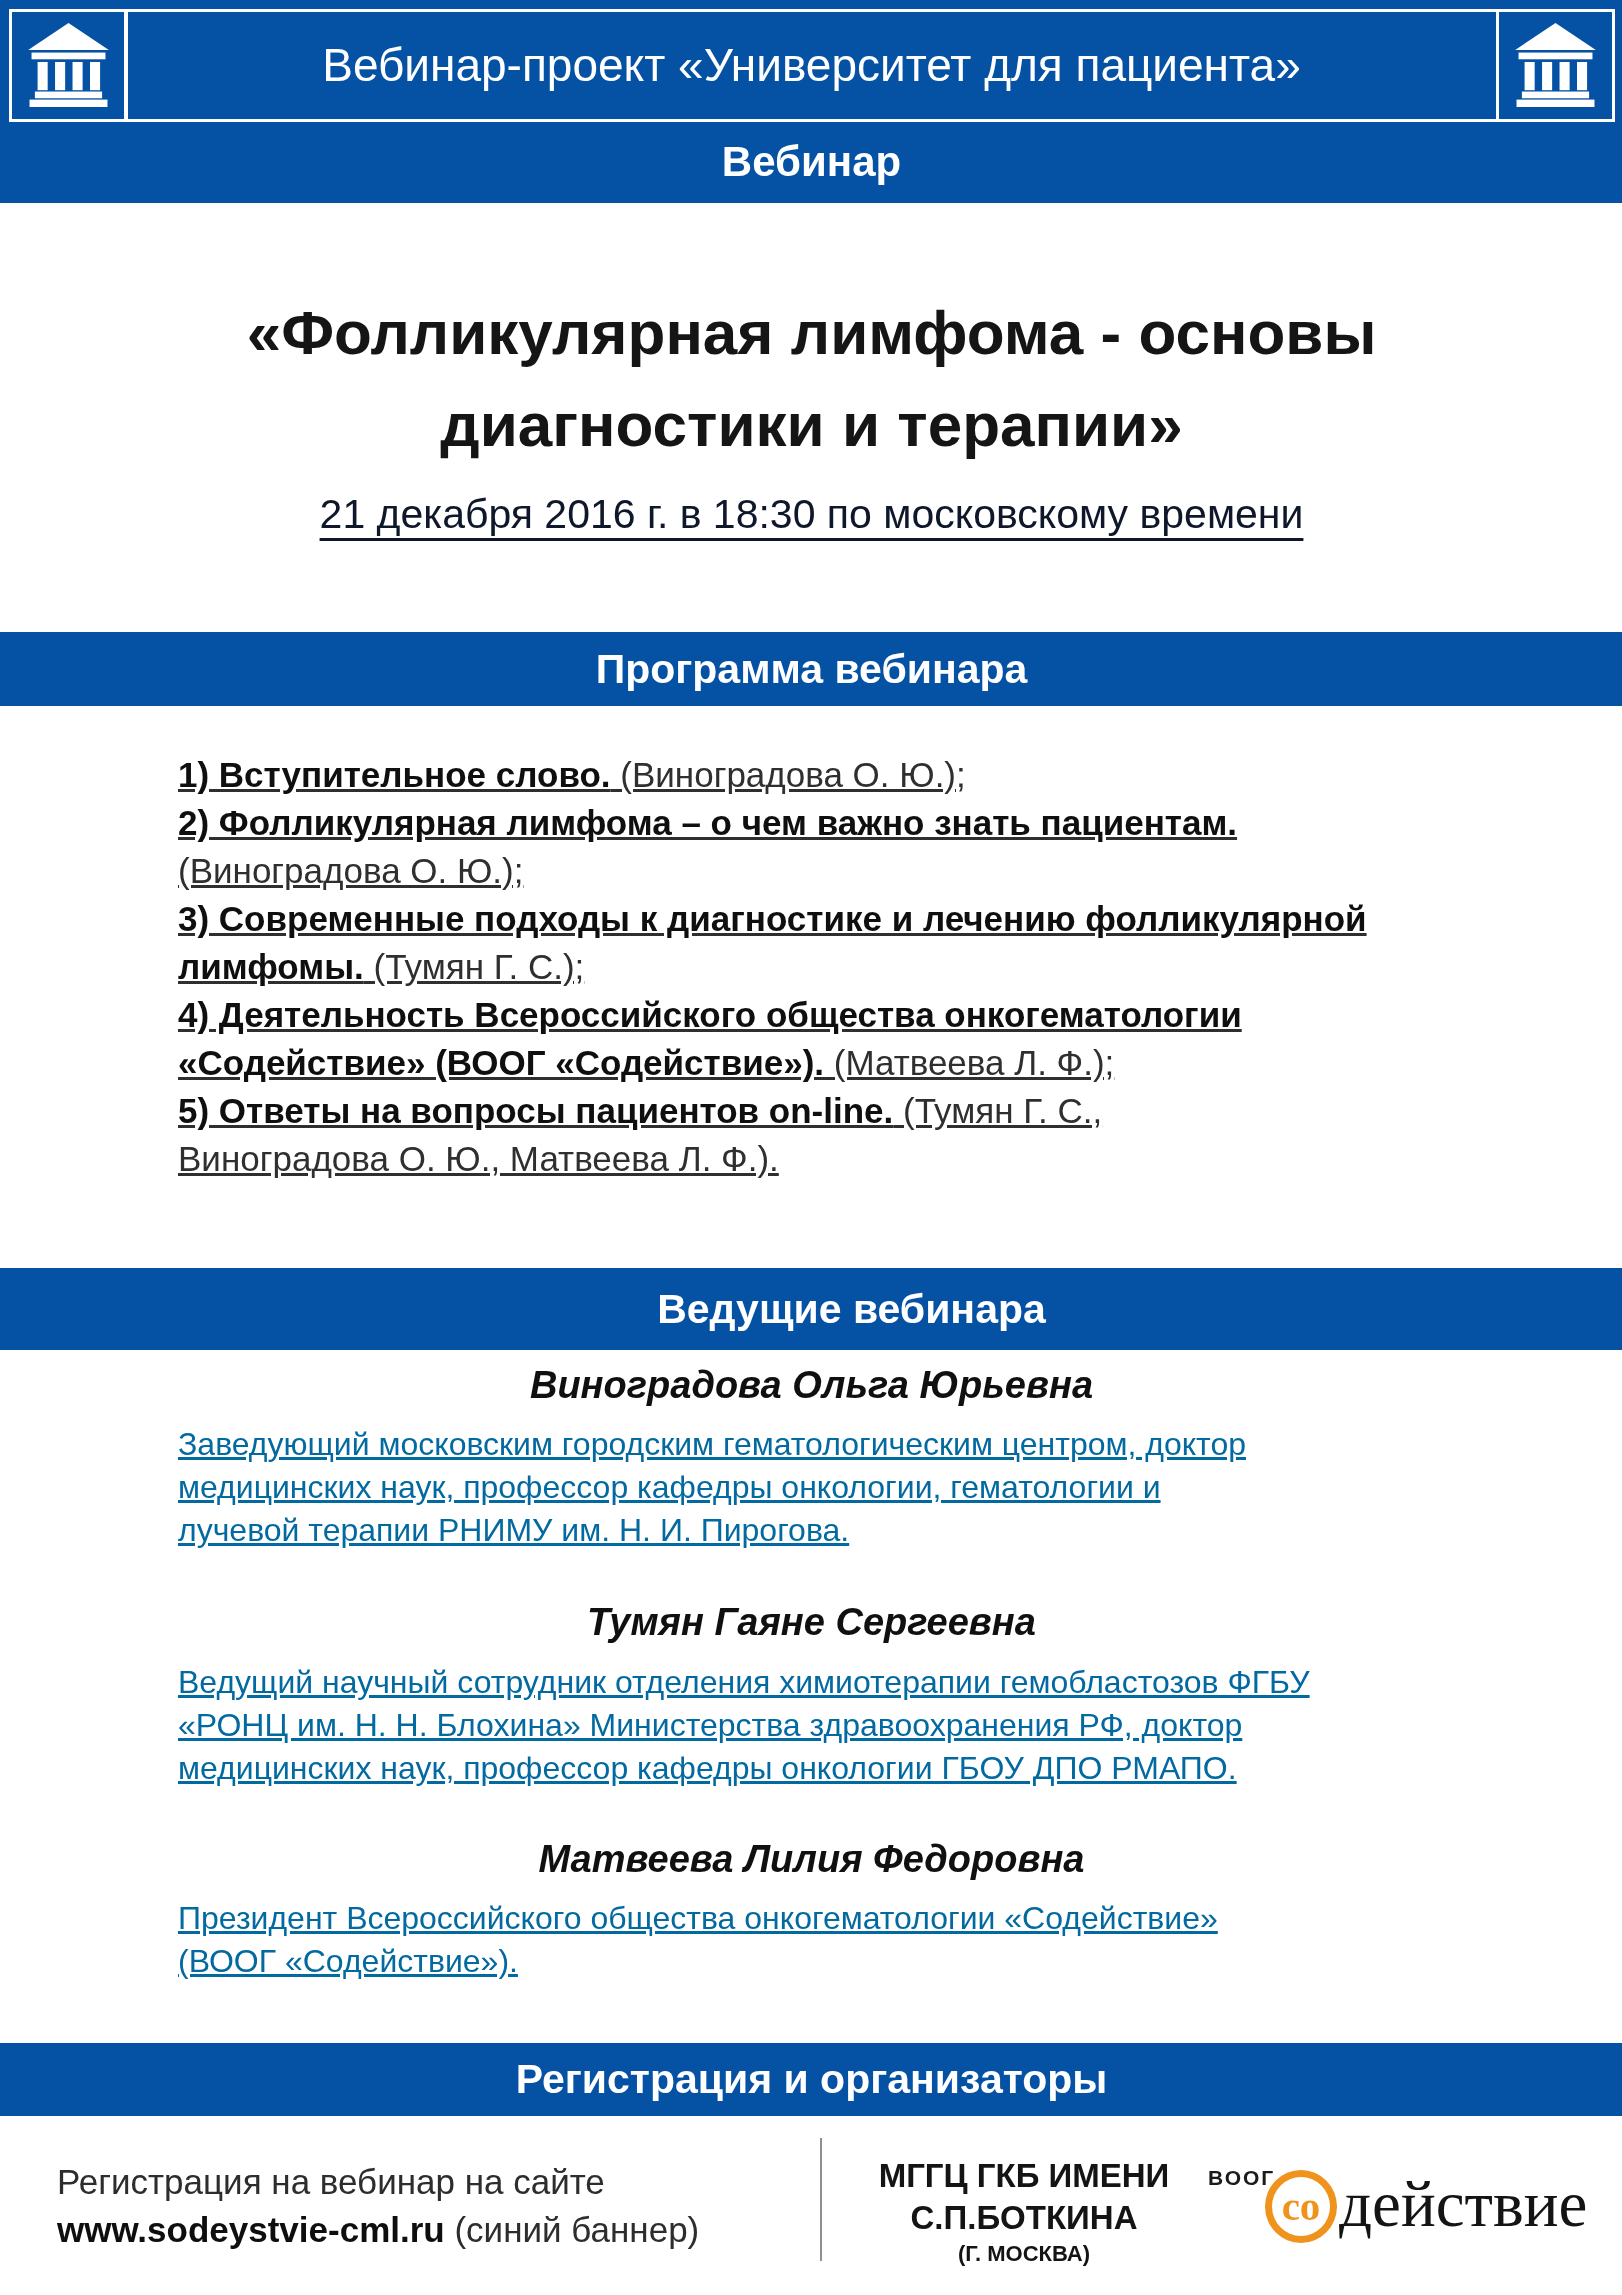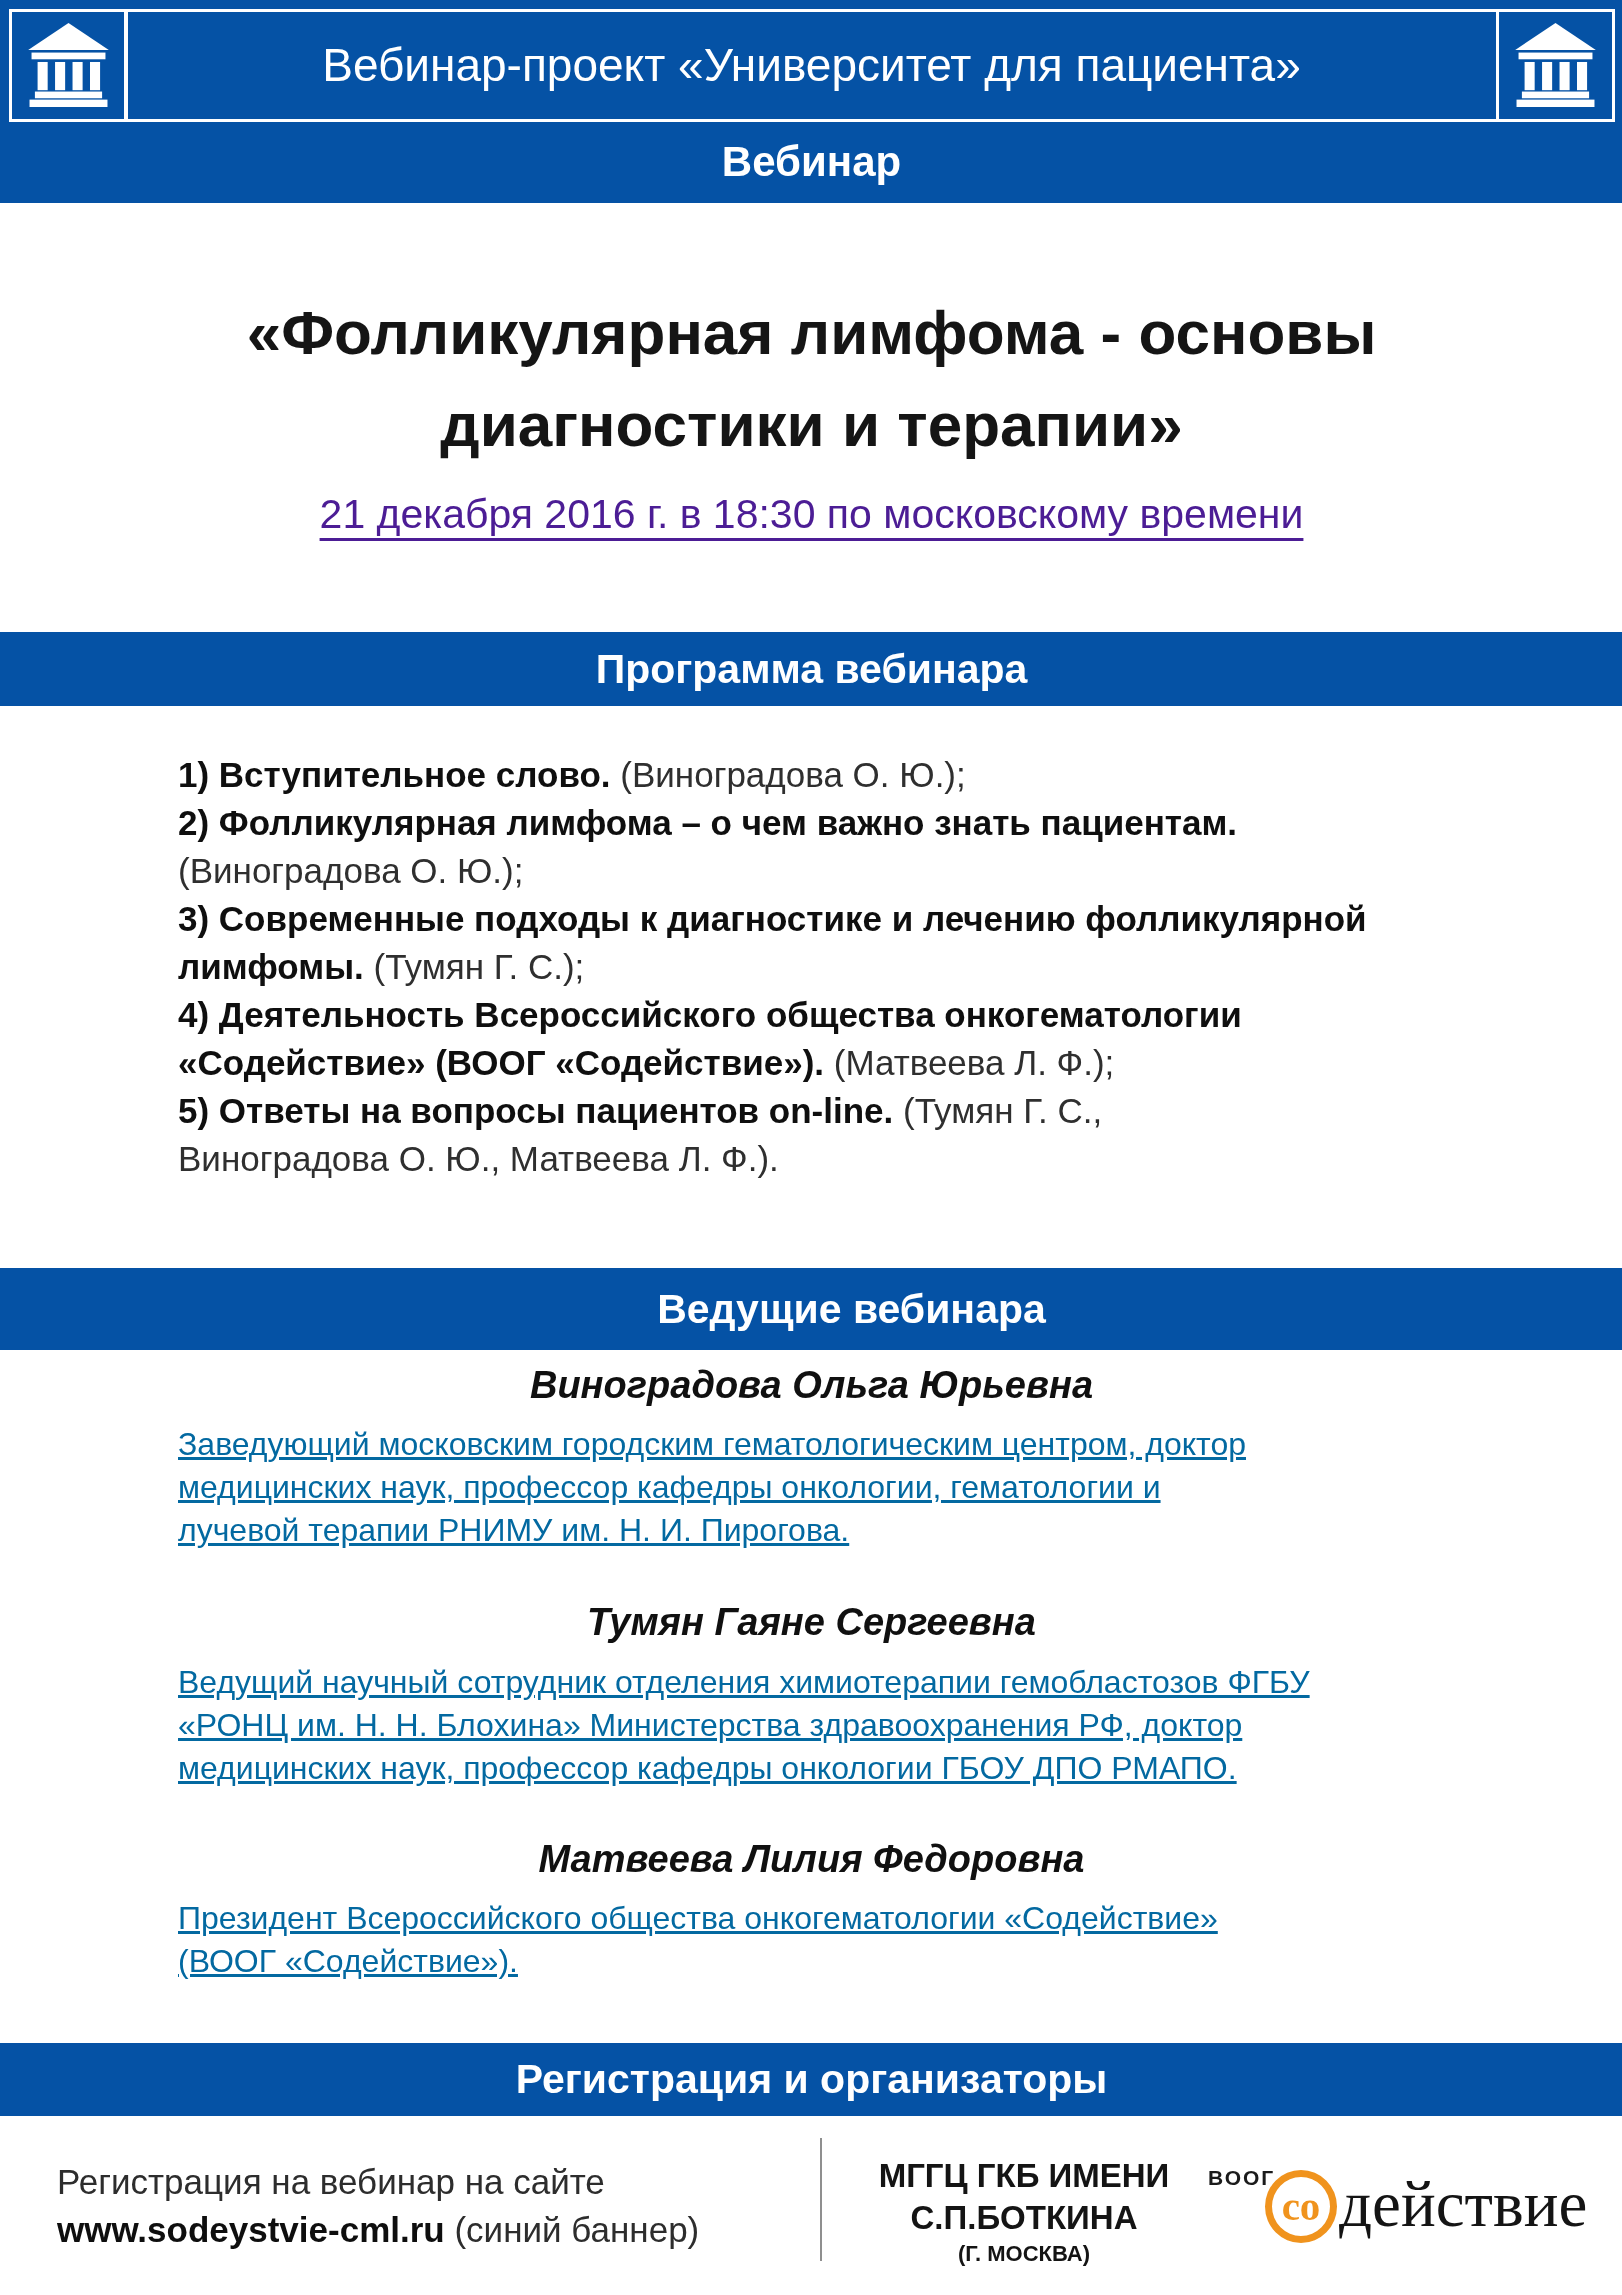--- a/index.html
+++ b/index.html
@@ -18,33 +18,33 @@
   .cell.title-cell{flex:1;margin-left:-3.3px;}
   .cell.icon-cell-r{margin-left:-3.3px;}
   .header-title{color:#ffffff;font-size:46px;font-weight:400;white-space:nowrap;}
   .webinar-label{position:absolute;left:0;top:121px;width:100%;height:82px;display:flex;
                  align-items:center;justify-content:center;color:#ffffff;font-size:42px;font-weight:bold;}
   .uni-icon{width:81px;height:84px;display:block;}
 
   
   .main-title{position:absolute;left:0;top:287px;width:100%;text-align:center;
               font-size:62px;font-weight:bold;color:#151515;line-height:92px;}
-  .event-date{position:absolute;left:0;top:491px;width:100%;text-align:center;font-size:41px;color:#4c1d95;}
+  .event-date{position:absolute;left:0;top:491px;width:100%;text-align:center;font-size:41px;color:#0f172a;}
   .event-date span{text-decoration:underline;text-underline-offset:9.8px;text-decoration-thickness:2.6px;}
 
   
   .section-bar{position:absolute;left:0;width:100%;background:var(--blue);color:#ffffff;
                display:flex;align-items:center;justify-content:center;font-weight:bold;font-size:41px;}
   .bar-program{top:624px;height:74px;margin-top:8px;}
   .bar-speakers{top:1268px;height:82px;padding-left:40px;}
   .bar-registration{top:2043px;height:73px;}
 
   
   .program-block{position:absolute;left:178px;top:751px;width:1302px;font-size:35px;color:#2f2f2f;}
-  .program-line{height:48px;line-height:48px;white-space:nowrap;}
+  .program-line{height:48px;line-height:48px;white-space:nowrap;text-decoration:underline;}
   .program-line b{color:#0f0f0f;}
 
   
   .speaker-name{position:absolute;left:0;width:100%;text-align:center;
                 font-size:38px;font-weight:bold;font-style:italic;color:#101010;}
   .speaker-desc{position:absolute;left:178px;width:1309px;font-size:32px;line-height:43px;color:#0369a1;text-decoration:underline;}
   .speaker-desc div{white-space:nowrap;}
   .name-1{top:1364px;} .desc-1{top:1423px;}
   .name-2{top:1601px;} .desc-2{top:1661px;}
   .name-3{top:1838px;} .desc-3{top:1897px;}

